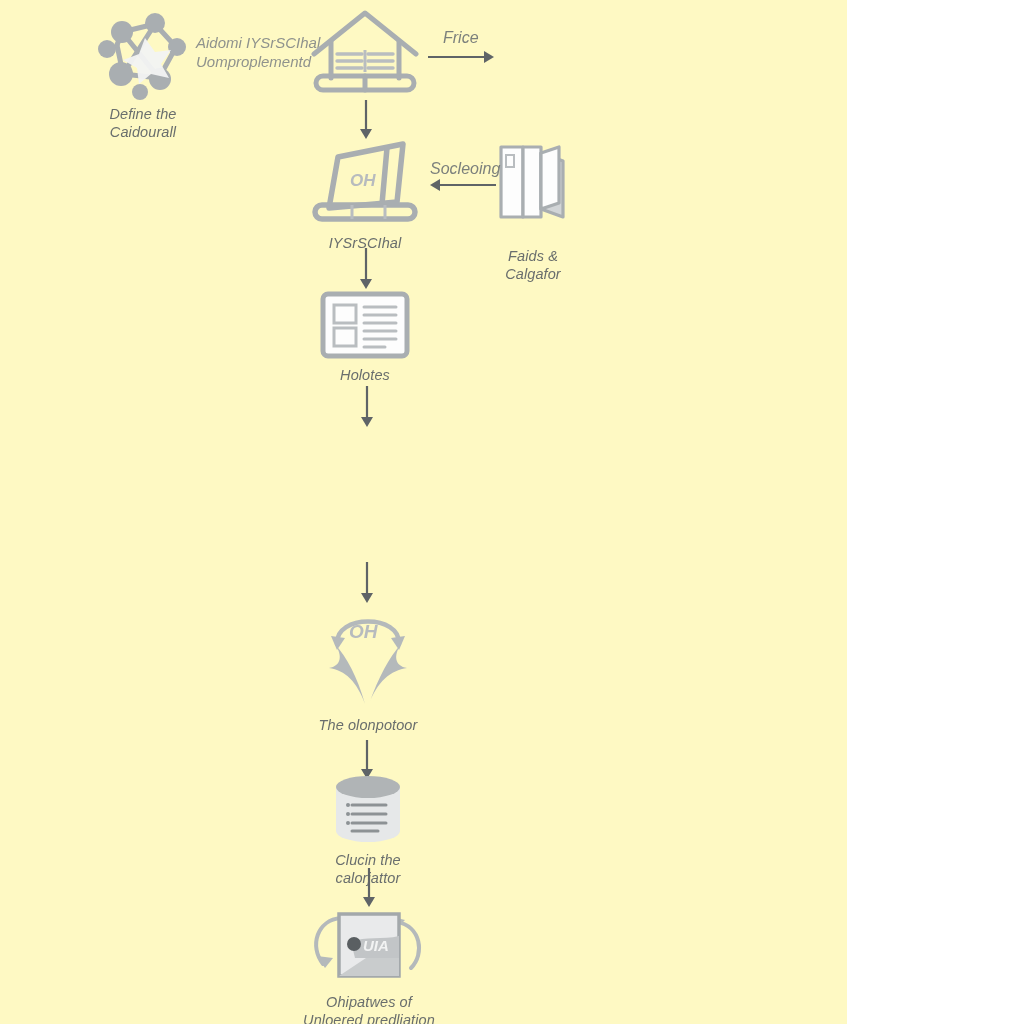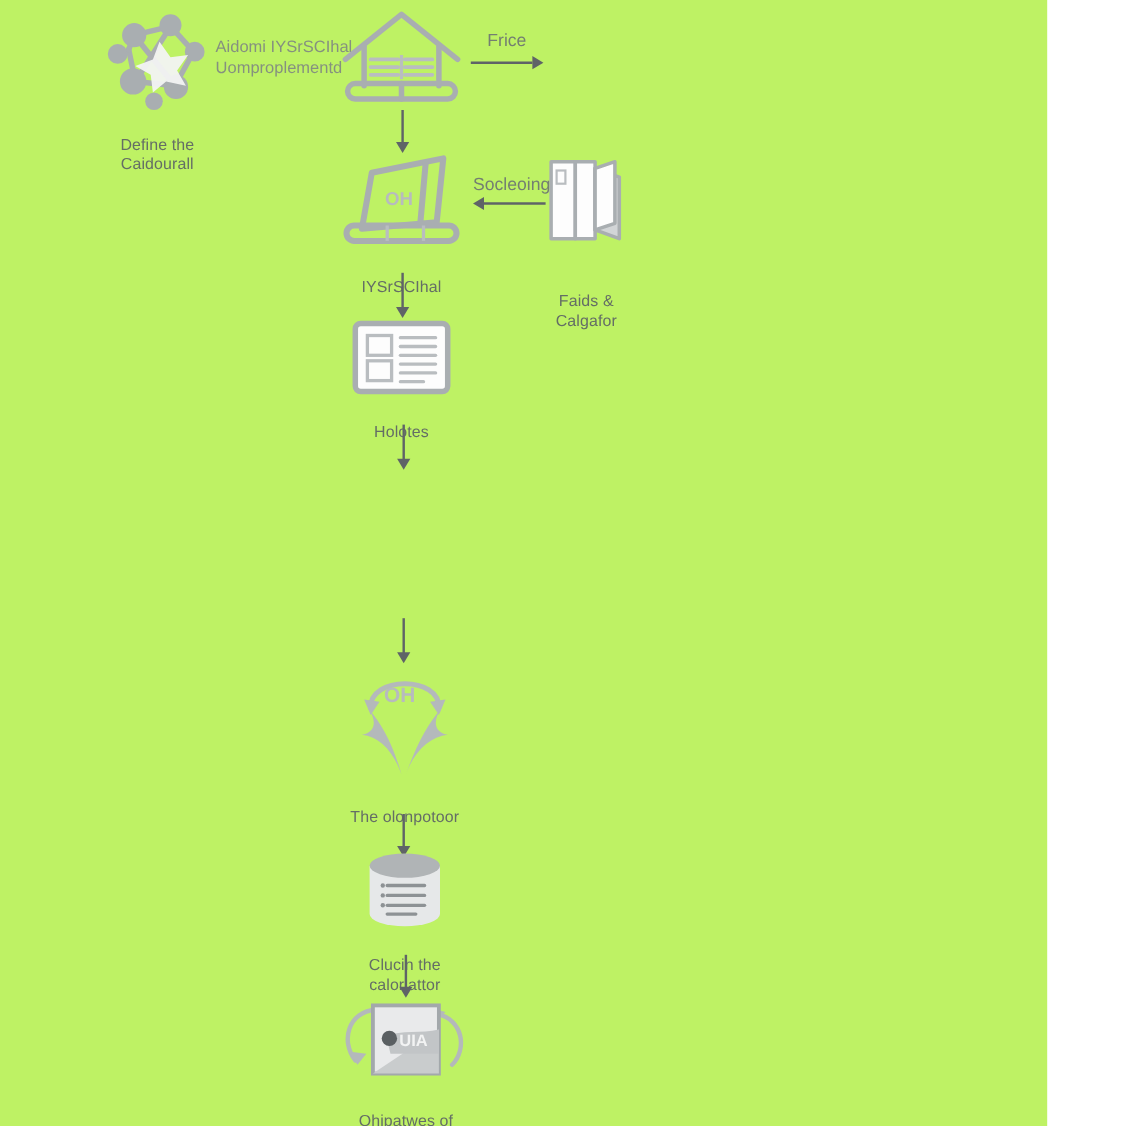--- a/index.html
+++ b/index.html
@@ -2,40 +2,41 @@
 <html><head>
 <meta charset="utf-8">
 <style>
   html, body {
     margin: 0;
     padding: 0;
     background: #ffffff;
   }
   #page {
     position: relative;
-    width: 952px;
+    width: 847px;
     height: 1024px;
-    background: #bef264;
+    background: #fef9c3;
     font-family: "Liberation Sans", sans-serif;
     overflow: hidden;
+    font-style: italic;
   }
 
   
   .node {
     position: absolute;
     display: flex;
     flex-direction: column;
     align-items: center;
   }
   .icon-wrap {
     display: block;
     filter: blur(0.35px);
   }
   .caption {
-    margin-top: 25px;
+    margin-top: 7px;
     text-align: center;
     color: #5d6366;
     font-size: 14.5px;
     line-height: 1.22;
     letter-spacing: 0.1px;
     white-space: pre-line;
     filter: blur(0.45px);
     opacity: 0.92;
   }
   .caption.two-line { line-height: 1.25; }

